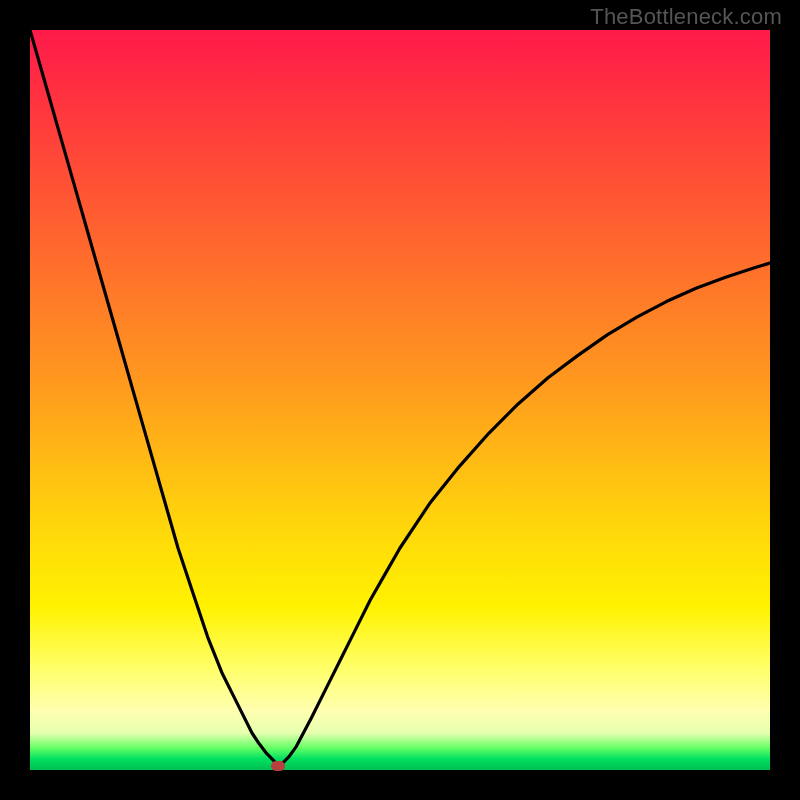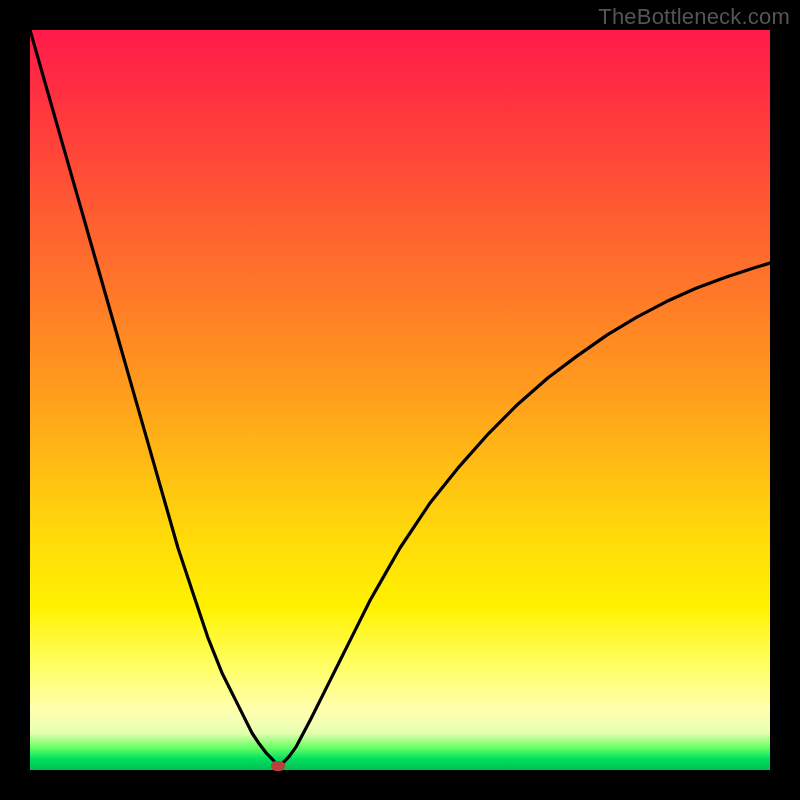--- a/index.html
+++ b/index.html
@@ -38,21 +38,21 @@
       #ffffb0 92%,
       #e6ffb0 95%,
       #66ff66 97%,
       #00e060 98.5%,
       #00c050 100%
     );
   }
   .watermark {
     position: absolute;
     top: 4px;
-    right: 10px;
+    right: 18px;
     color: #555;
     font-size: 22px;
     font-weight: 500;
     letter-spacing: 0.2px;
     user-select: none;
   }
   svg.curve {
     position: absolute;
     left: 0;
     top: 0;

